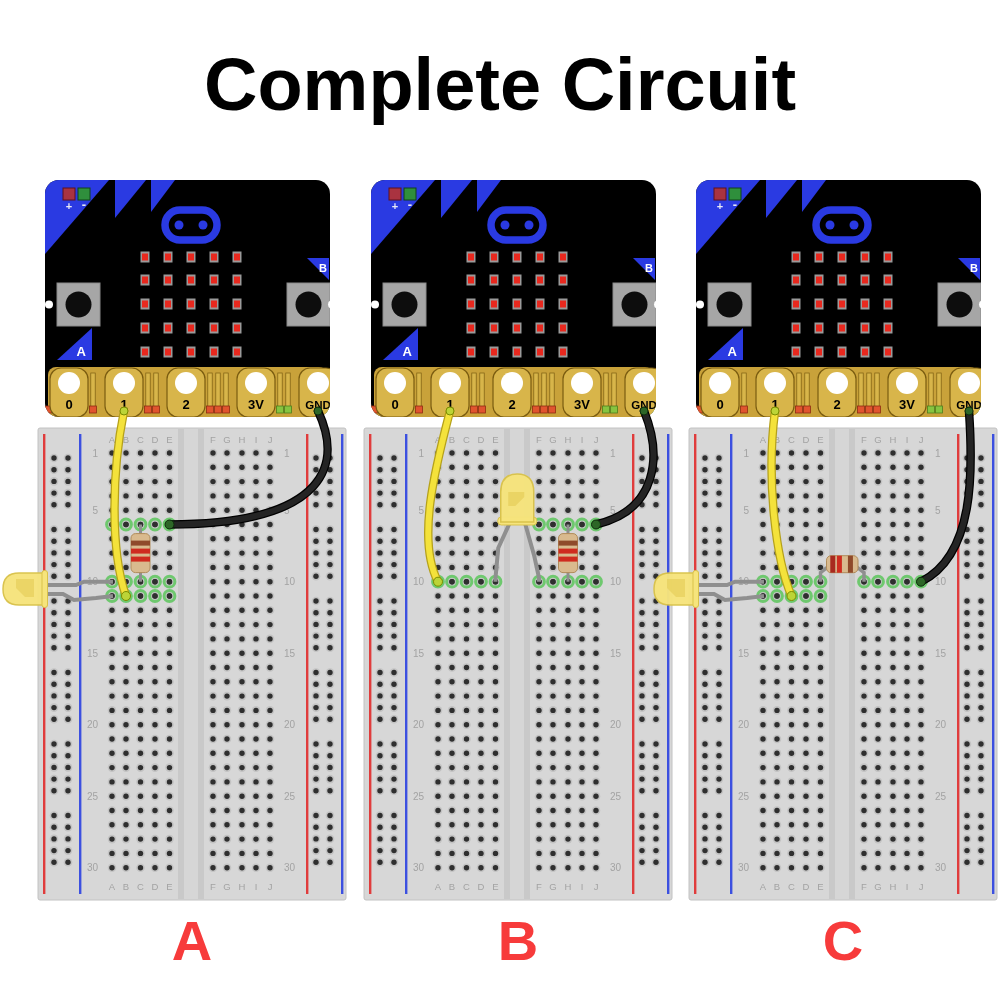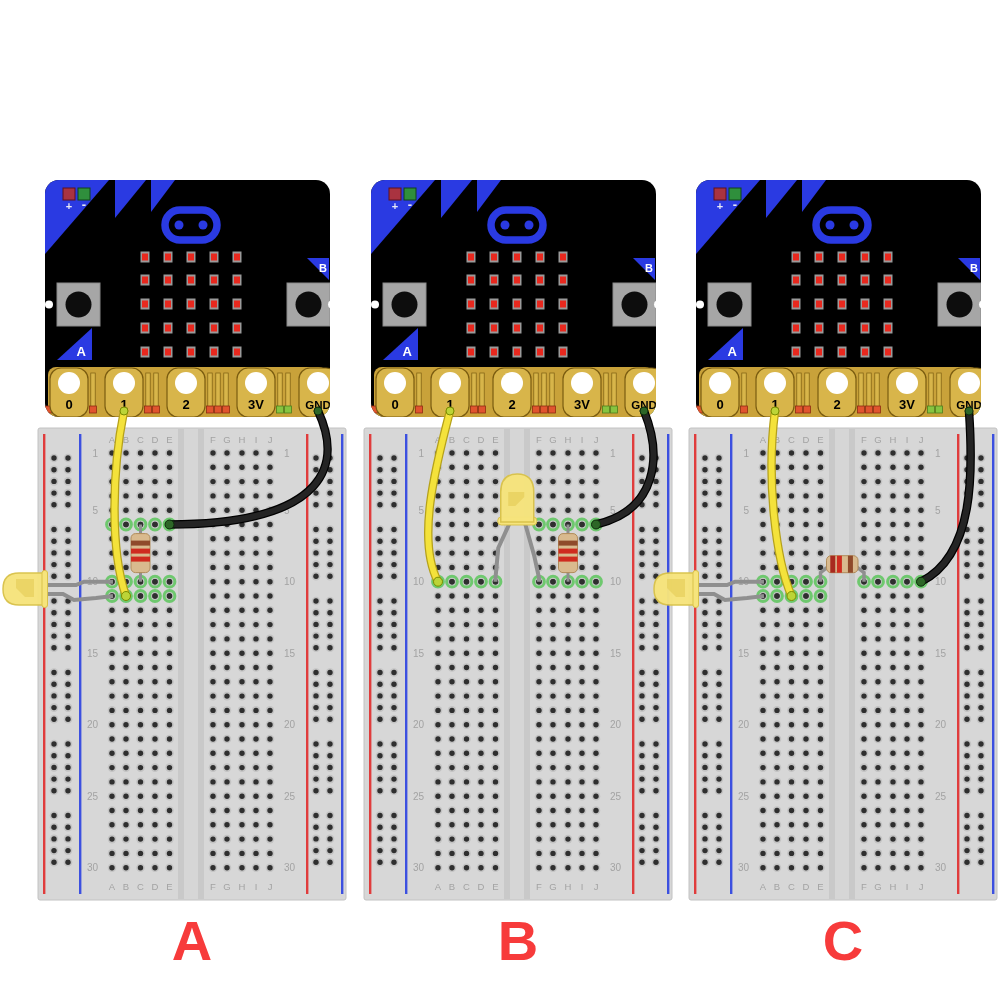--- a/index.html
+++ b/index.html
@@ -10,20 +10,21 @@
            font-size:74px;font-weight:bold;color:#000;letter-spacing:0px;
            font-family:"Liberation Sans",sans-serif;}
   .panel-label{position:absolute;top:908px;width:308px;text-align:center;
                font-size:56px;font-weight:bold;font-family:"Liberation Sans",sans-serif;}
   .pl-a{left:38px;} .pl-b{left:364px;} .pl-c{left:689px;}
 </style>
 </head>
 <body>
 
 <div class="page">
+  <h1 class="title">Complete Circuit</h1>
   <svg id="scene" width="1000" height="1000" viewBox="0 0 1000 1000">
       <defs>
         <clipPath id="mbclip" clipPathUnits="userSpaceOnUse">
           <rect x="0" y="0" width="285" height="237" rx="14" ry="14"></rect>
         </clipPath>
       </defs>
       <g>
         <rect x="38" y="428" width="308" height="472" fill="#d7d7d7" stroke="#c2c2c2" stroke-width="1" rx="2"></rect>
         <rect x="178" y="429" width="26" height="470" fill="#c9c9c9"></rect>
         <rect x="184" y="429" width="14" height="470" fill="#d6d6d6"></rect>

